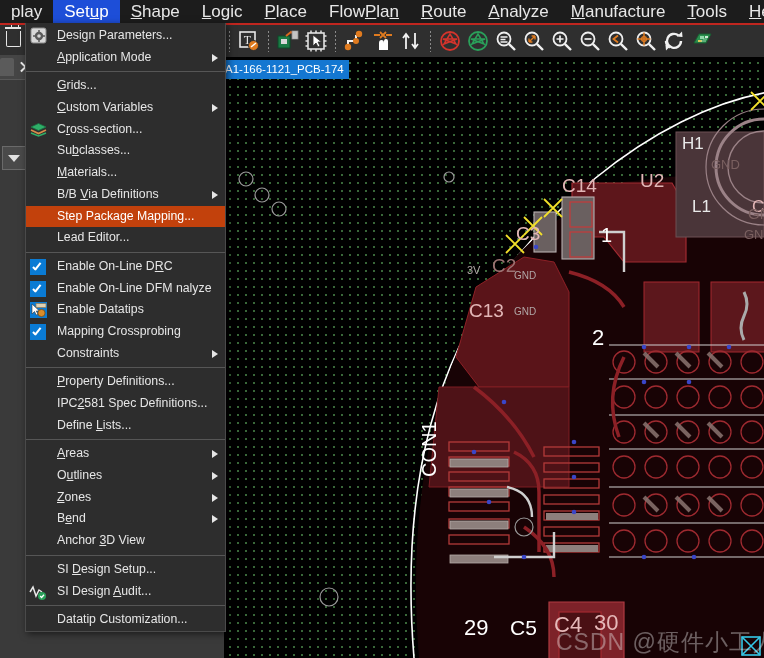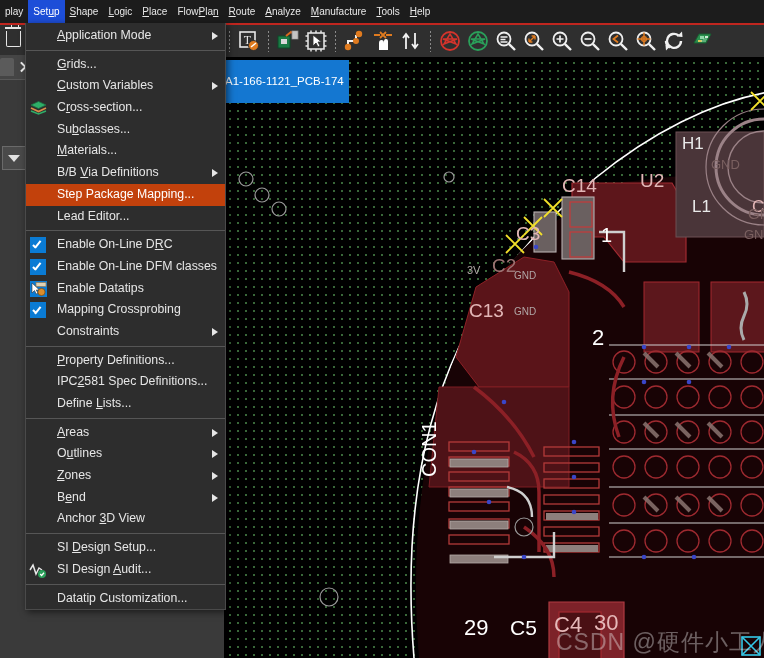--- a/index.html
+++ b/index.html
@@ -11,22 +11,22 @@
   }
   #app{position:absolute;inset:0;}
 
   
   .menubar{
     position:absolute;left:0;top:0;width:764px;height:23px;
     background:#1c1c1c;display:flex;align-items:center;
     z-index:40;
   }
   .menubar-item{
-    height:23px;line-height:23px;padding:0 5px;
-    color:#e8e8e8;font-size:10px;white-space:nowrap;cursor:default;
+    height:23px;line-height:23px;padding:0 11px;
+    color:#e8e8e8;font-size:17px;white-space:nowrap;cursor:default;
   }
   .menubar-item.active{background:#1d4ed8;color:#ffffff;}
   .mn{text-decoration:underline;}
 
   .redline{
     position:absolute;left:0;top:23px;width:764px;height:2px;
     background:#c0261f;z-index:30;
   }
 
   
@@ -101,21 +101,21 @@
     background:#000000;overflow:hidden;z-index:8;
   }
   .grid{
     position:absolute;inset:0;
     background-image:radial-gradient(circle, #3b6b3b 0.7px, transparent 0.9px);
     background-size:8px 8px;
     background-position:2px 2px;
   }
   .doctab{
     position:absolute;left:-4px;top:3px;height:19px;line-height:19px;
-    background:#1477d1;color:#ffffff;font-size:11.5px;padding:12px 5px;
+    background:#1477d1;color:#ffffff;font-size:11.5px;padding:0 5px;
     white-space:nowrap;z-index:6;text-align:right;
   }
   .pcb-svg{position:absolute;left:0;top:0;}
   .watermark{
     position:absolute;left:332px;top:570px;
     font-size:23px;color:rgba(235,235,235,0.40);
     white-space:nowrap;letter-spacing:1px;z-index:7;pointer-events:none;
   }
 
   
@@ -514,20 +514,33 @@
         <text transform="translate(556,292) rotate(-90)" font-size="9" fill="#c59a9a">N1677793</text>
       </g>
     </svg>
 
     <div class="doctab">A1-166-1121_PCB-174</div>
     <div class="watermark">CSDN @硬件小工人</div>
   </div>
 
   <div class="menu">
 
+    <div class="mi">
+      <span class="mi-ico gear-ic">
+        <svg width="17" height="17" viewBox="0 0 17 17">
+          <rect x="1" y="1" width="15" height="15" rx="2" fill="#d8d8d8" stroke="#8a8a8a" stroke-width="1"></rect>
+          <circle cx="9" cy="9" r="4.2" fill="#5a5a5a"></circle>
+          <circle cx="9" cy="9" r="1.8" fill="#d8d8d8"></circle>
+          <g stroke="#5a5a5a" stroke-width="1.5">
+              <path d="M9 3 v2 M9 13 v2 M3 9 h2 M13 9 h2"></path>
+            </g>
+        </svg>
+      </span>
+      <span><span class="mn">D</span>esign Parameters...</span>
+    </div>
 
     <div class="mi">
       <span><span class="mn">A</span>pplication Mode</span>
       <span class="arrow"></span>
     </div>
 
     <div class="mi-sep"></div>
 
     <div class="mi">
       <span><span class="mn">G</span>rids...</span>
@@ -566,21 +579,21 @@
     </div>
 
     <div class="mi-sep"></div>
 
     <div class="mi">
       <span class="chk"></span>
       <span>Enable On-Line D<span class="mn">R</span>C</span>
     </div>
     <div class="mi">
       <span class="chk"></span>
-      <span>Enable On-Line DFM classes</span>
+      <span>Enable On-Line DFM nalyze</span>
     </div>
     <div class="mi">
       <span class="mi-ico dt-ic">
         <svg width="17" height="16" viewBox="0 0 17 16">
           <rect x="0" y="0" width="17" height="16" fill="#0a7bd4"></rect>
           <rect x="6" y="1.5" width="10" height="4" fill="#e0d2b4" stroke="#8a7a5a" stroke-width="0.7"></rect>
           <path d="M2 2 L2 12 L4.5 9.5 L6.2 13 L8 12.2 L6.3 9 L9.5 9 Z" fill="#ffffff" stroke="#333" stroke-width="0.6"></path>
           <circle cx="11.5" cy="11" r="3.6" fill="#d98c2a" stroke="#7a4d14" stroke-width="0.8"></circle>
         </svg>
       </span>

